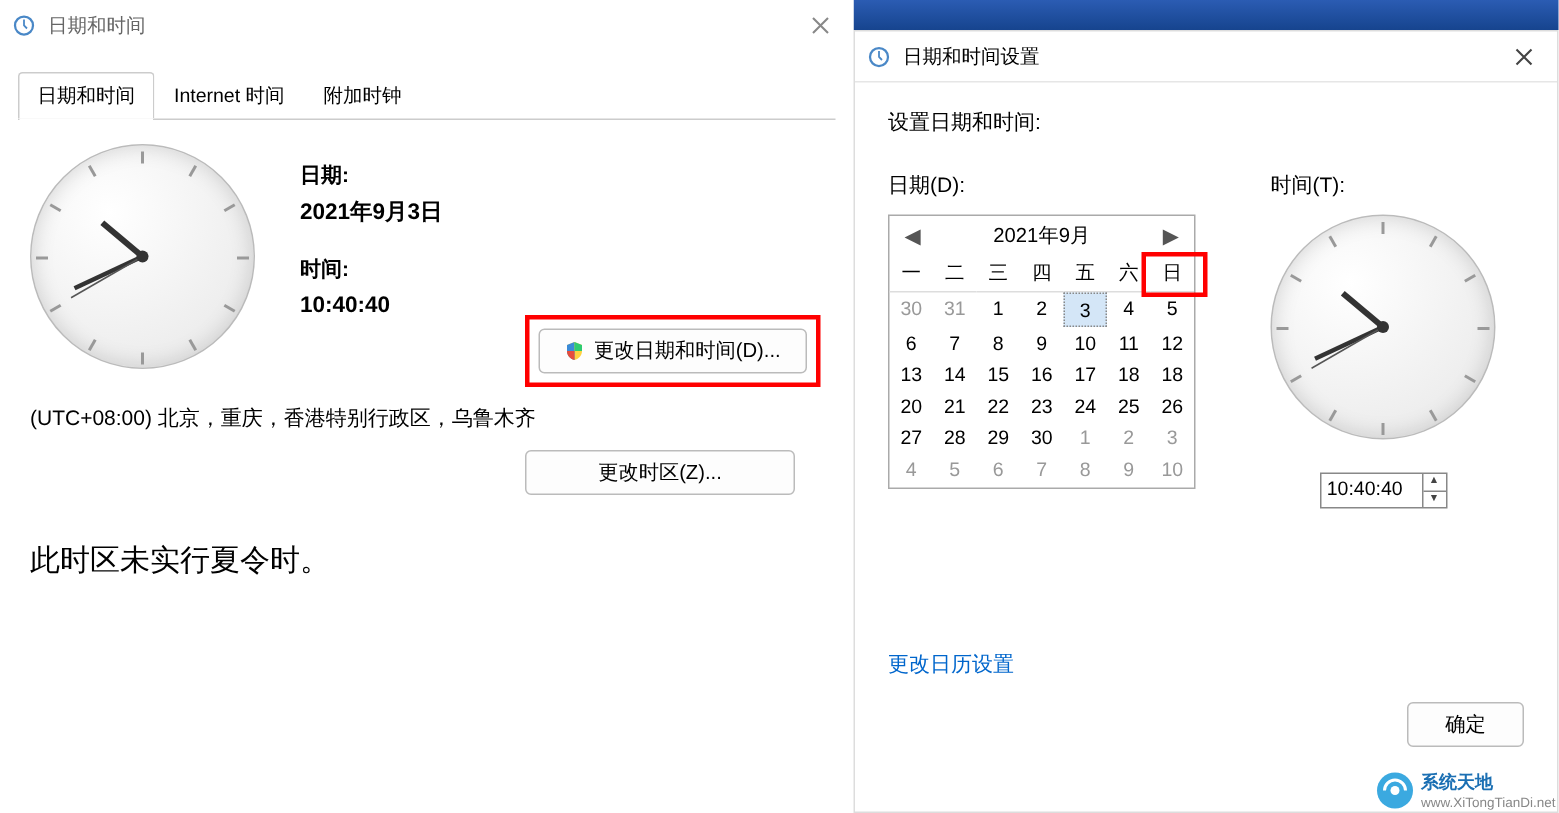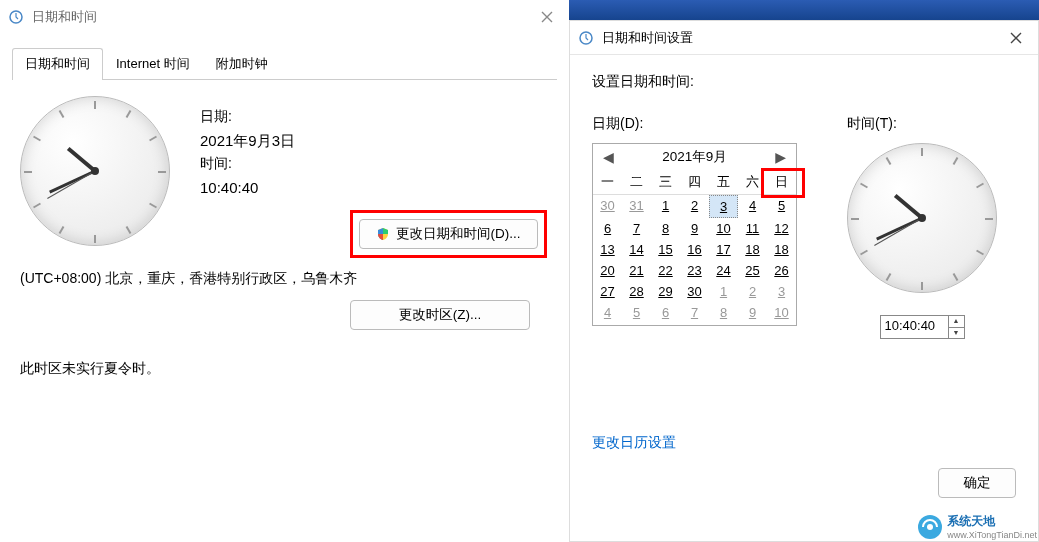--- a/index.html
+++ b/index.html
@@ -58,41 +58,41 @@
       position: absolute; left: 50%; bottom: 50%;
       transform-origin: bottom center; background: #333;
     }
     .hand.hour { width: 4px; height: 35px; transform: translateX(-50%) rotate(310deg); }
     .hand.minute { width: 3px; height: 50px; transform: translateX(-50%) rotate(245deg); }
     .hand.second { width: 1px; height: 55px; background: #555; transform: translateX(-50%) rotate(240deg); }
     .clock-center { position: absolute; left: 50%; top: 50%; width: 8px; height: 8px;
       background: #333; border-radius: 50%; transform: translate(-50%,-50%); }
     .tick { position: absolute; left: 50%; top: 4px; width: 2px; height: 8px; background: #999;
       transform-origin: center 71px; }
-    .info-col { padding-top: 6px; }
+    .info-col { padding-top: 6px; font-weight: bold; }
     .info-label { margin-top: 6px; font-size: 14px; }
     .info-value { font-size: 15px; margin-top: 6px; }
     .btn {
       display: inline-flex; align-items: center; justify-content: center;
       gap: 6px; padding: 5px 16px; border-radius: 4px;
       border: 1px solid #bbb; background: #fdfdfd; cursor: pointer;
       font-size: 13.5px;
     }
     .btn .shield { display: inline-flex; }
     .change-dt-wrap {
       margin-left: 330px; margin-top: 40px;
     }
     .redbox { border: 3px solid #ff0000; padding: 6px; display: inline-block; }
     .section-div {
       display: flex; align-items: center; margin: 16px 0 10px 0; gap: 10px;
     }
     .section-div .grow { flex: 1; border-top: 1px solid #bbb; }
     .tz-line { margin: 12px 0; font-size: 14px; }
     .btn-tz-wrap { margin-left: 330px; }
-    .dst-line { margin-top: 30px; font-size: 14px; }
+    .dst-line { margin-top: 30px; font-size: 20px; }
 
     
     #win-right { left: 569px; top: 20px; width: 470px; height: 522px; border: 1px solid #ddd; }
     #win-right .titlebar { border-bottom: 1px solid #e6e6e6; color: #000; }
     .body-r { padding: 18px 22px; }
     .instr { font-size: 14px; margin-bottom: 24px; }
     .cols-r { display: flex; gap: 50px; }
     .col-label { font-size: 14px; margin-bottom: 10px; }
     .cal-box {
       border: 1px solid #aaa; width: 205px; background: #fff; padding-bottom: 2px;
@@ -102,21 +102,21 @@
       padding: 4px 6px; font-size: 13.5px;
     }
     .cal-nav { cursor: pointer; color: #555; font-size: 14px; padding: 0 4px; }
     .cal-grid {
       display: grid; grid-template-columns: repeat(7, 1fr);
       text-align: center; font-size: 13px;
     }
     .cal-grid .wd {
       padding: 3px 0; border-bottom: 1px solid #ddd; font-size: 13px;
     }
-    .cal-grid .d { padding: 3px 0; position: relative; text-decoration: underline; }
+    .cal-grid .d { padding: 3px 0; position: relative; }
     .cal-grid .d.other { color: #999; }
     .cal-grid .d.selected {
       border: 1px dotted #888; background: #d4e6f7;
     }
     .redbox-sm {
       position: absolute; border: 3px solid #ff0000;
       width: 44px; height: 30px; pointer-events: none;
     }
     .time-spin {
       display: flex; align-items: stretch; margin-top: 22px;
@@ -197,21 +197,21 @@
           <div class="tick" style="transform:translateX(-50%) rotate(330deg)"></div>
           <div class="hand hour"></div>
           <div class="hand minute"></div>
           <div class="hand second"></div>
           <div class="clock-center"></div>
         </div>
       </div>
       <div class="info-col">
         <div class="info-label">日期:</div>
         <div class="info-value">2021年9月3日</div>
-        <div class="info-label" style="margin-top:4px">时间:</div>
+        <div class="info-label" style="margin-top:20px">时间:</div>
         <div class="info-value">10:40:40</div>
       </div>
     </div>
 
     <div class="change-dt-wrap" style="margin-top:-36px">
       <div class="redbox">
         <button class="btn">
           <span class="shield">
             <svg width="14" height="14" viewBox="0 0 14 14">
               <path d="M7 1 L12 3 V7 C12 10 9.5 12.5 7 13 C4.5 12.5 2 10 2 7 V3 Z" fill="#ffd23f"></path>

